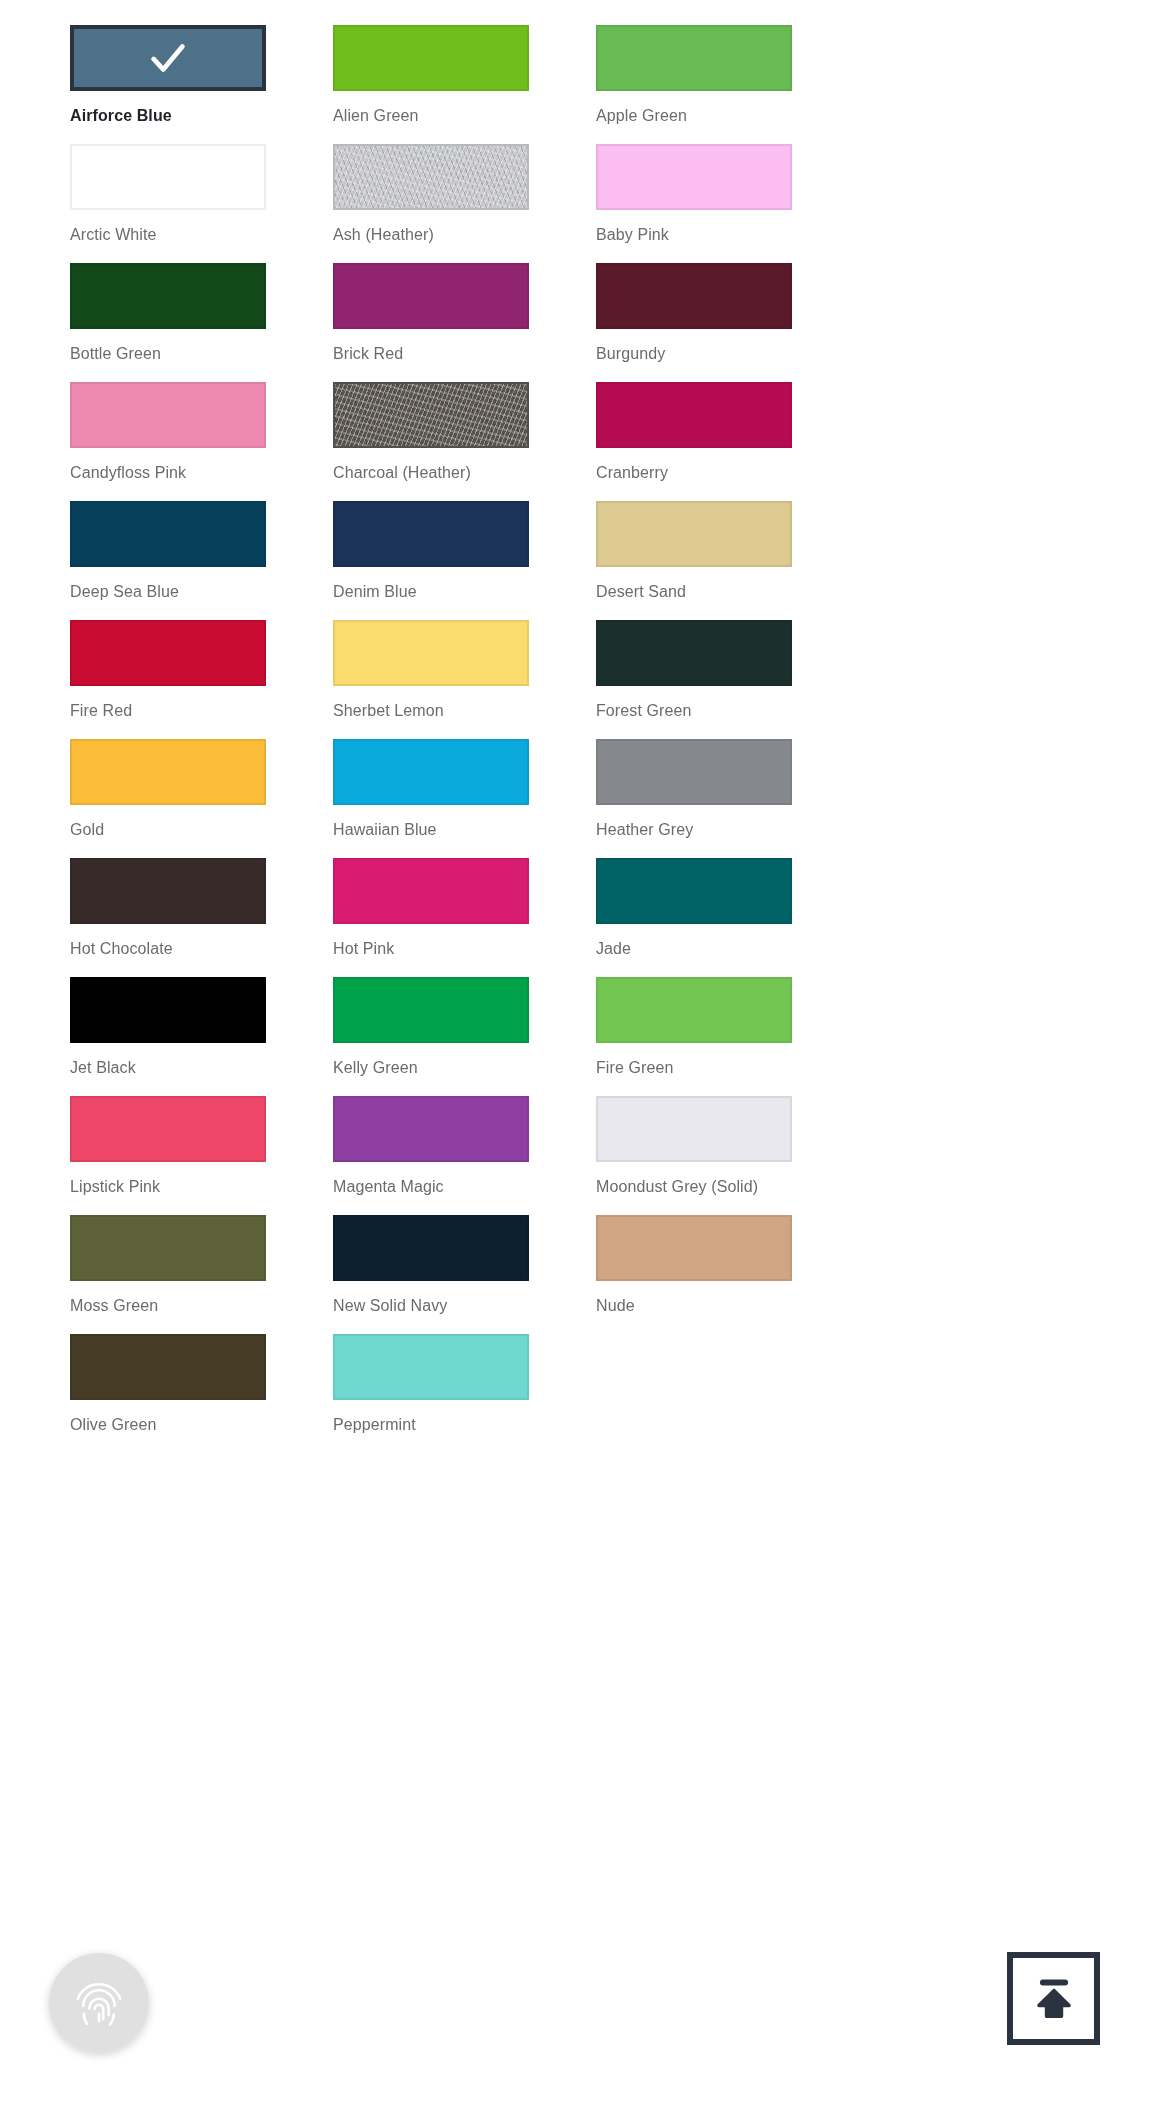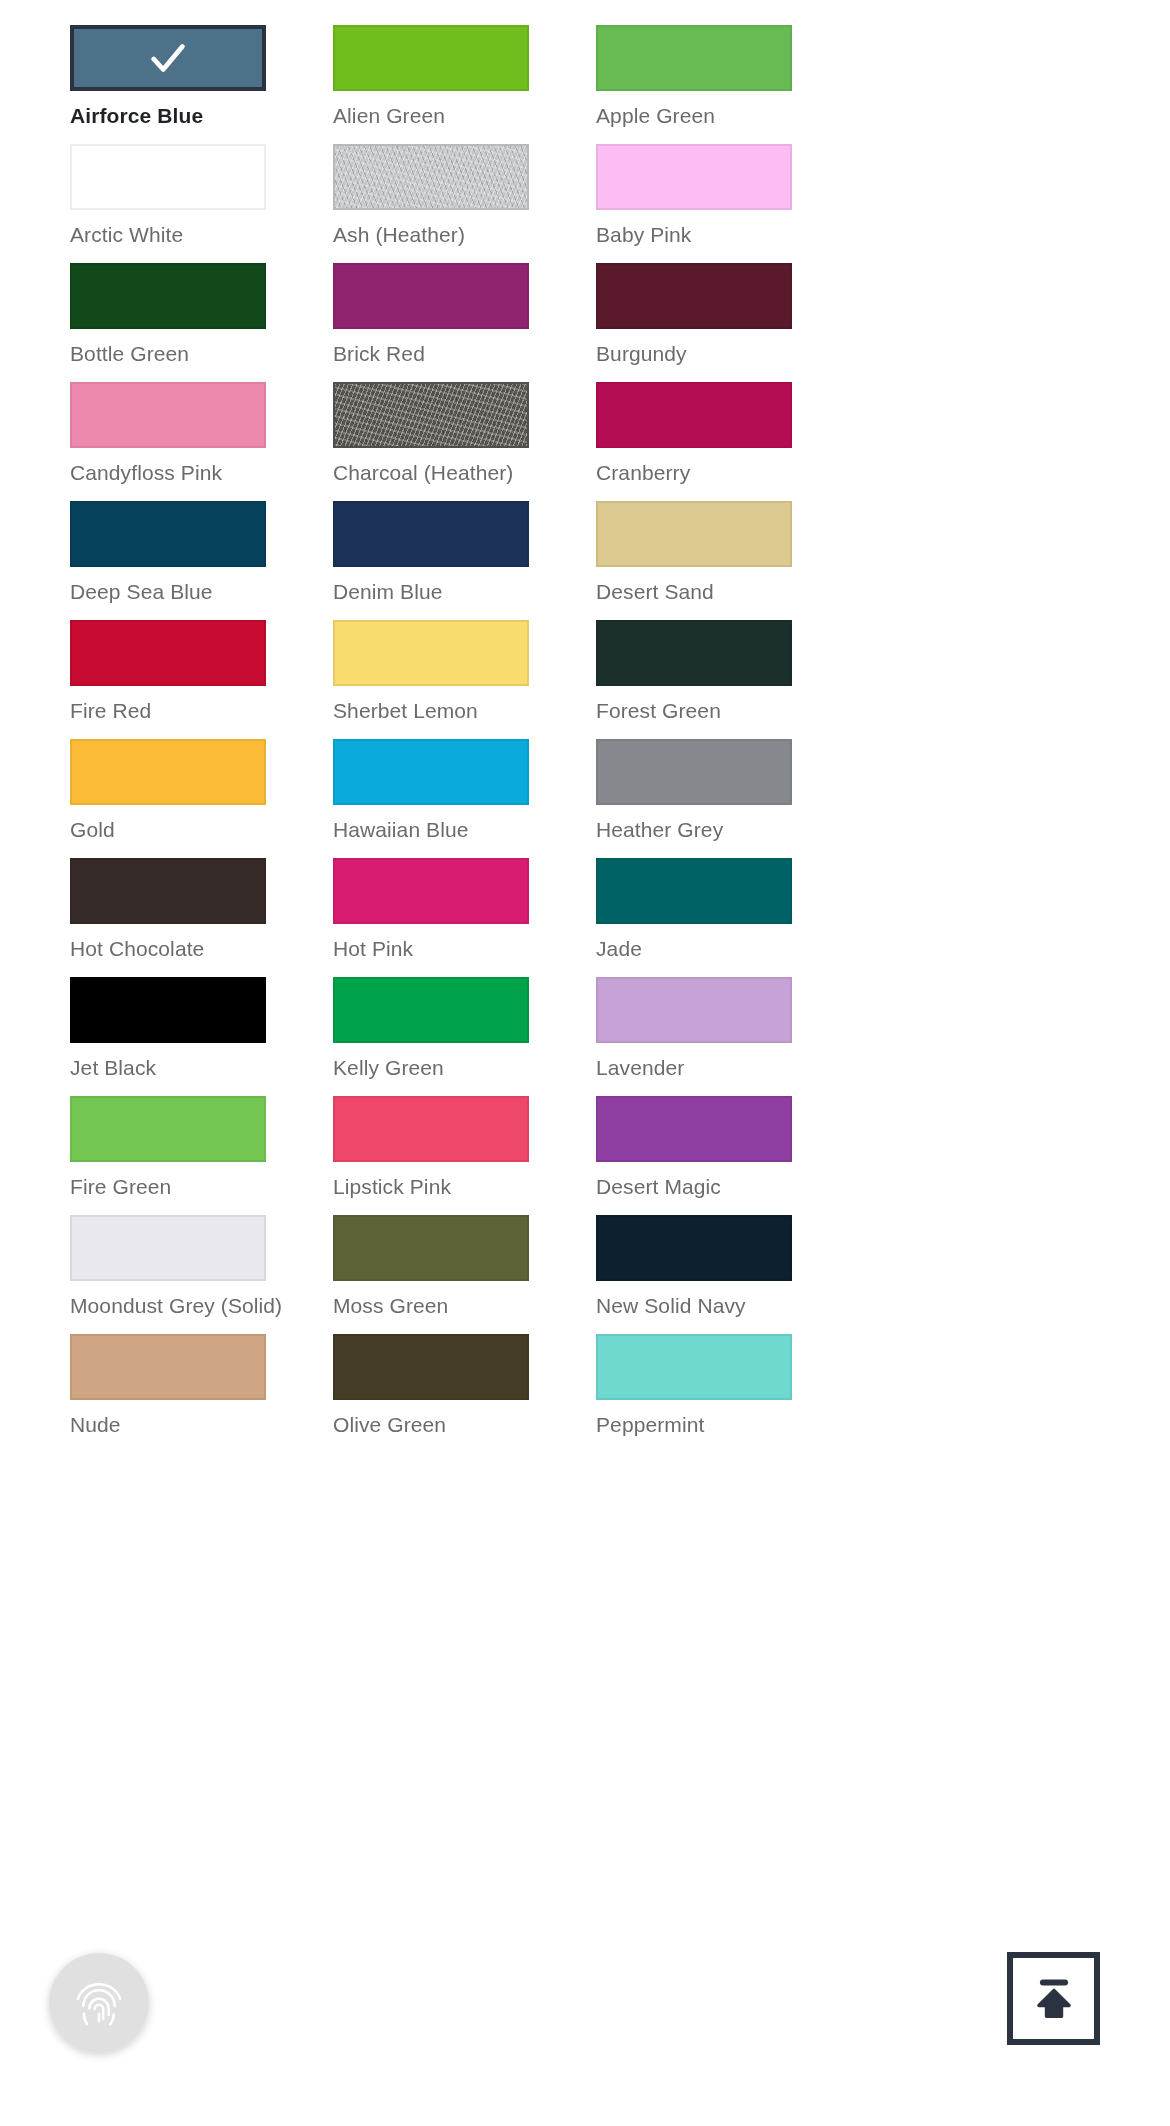--- a/index.html
+++ b/index.html
@@ -67,21 +67,21 @@
 
   .check-icon {
     width: 46px;
     height: 46px;
     display: block;
   }
 
   .swatch-label {
     display: block;
     margin-top: 12px;
-    font-size: 21px;
+    font-size: 16px;
     line-height: 26px;
     color: #6b6b6f;
     letter-spacing: 0.1px;
     white-space: nowrap;
   }
 
   .swatch-label.selected-label {
     color: #1f2328;
     font-weight: 700;
   }
@@ -231,34 +231,30 @@
       </div>
       <div class="swatch-cell">
         <div class="swatch-chip" style="background: rgb(0, 0, 0); border-color: rgba(0, 0, 0, 0.07);"></div>
         <span class="swatch-label">Jet Black</span>
       </div>
       <div class="swatch-cell">
         <div class="swatch-chip" style="background: rgb(0, 162, 74); border-color: rgba(0, 0, 0, 0.07);"></div>
         <span class="swatch-label">Kelly Green</span>
       </div>
       <div class="swatch-cell">
-        <div class="swatch-chip" style="background: rgb(198, 162, 214); border-color: rgba(0, 0, 0, 0.07);"></div>
-        <span class="swatch-label">Lavender</span>
-      </div>
-      <div class="swatch-cell">
         <div class="swatch-chip" style="background: rgb(116, 198, 83); border-color: rgba(0, 0, 0, 0.07);"></div>
         <span class="swatch-label">Fire Green</span>
       </div>
       <div class="swatch-cell">
         <div class="swatch-chip" style="background: rgb(239, 71, 105); border-color: rgba(0, 0, 0, 0.07);"></div>
         <span class="swatch-label">Lipstick Pink</span>
       </div>
       <div class="swatch-cell">
         <div class="swatch-chip" style="background: rgb(142, 63, 161); border-color: rgba(0, 0, 0, 0.07);"></div>
-        <span class="swatch-label">Desert Magic</span>
+        <span class="swatch-label">Magenta Magic</span>
       </div>
       <div class="swatch-cell">
         <div class="swatch-chip" style="background: rgb(233, 232, 238); border-color: rgba(0, 0, 0, 0.07);"></div>
         <span class="swatch-label">Moondust Grey (Solid)</span>
       </div>
       <div class="swatch-cell">
         <div class="swatch-chip" style="background: rgb(94, 98, 57); border-color: rgba(0, 0, 0, 0.07);"></div>
         <span class="swatch-label">Moss Green</span>
       </div>
       <div class="swatch-cell">

